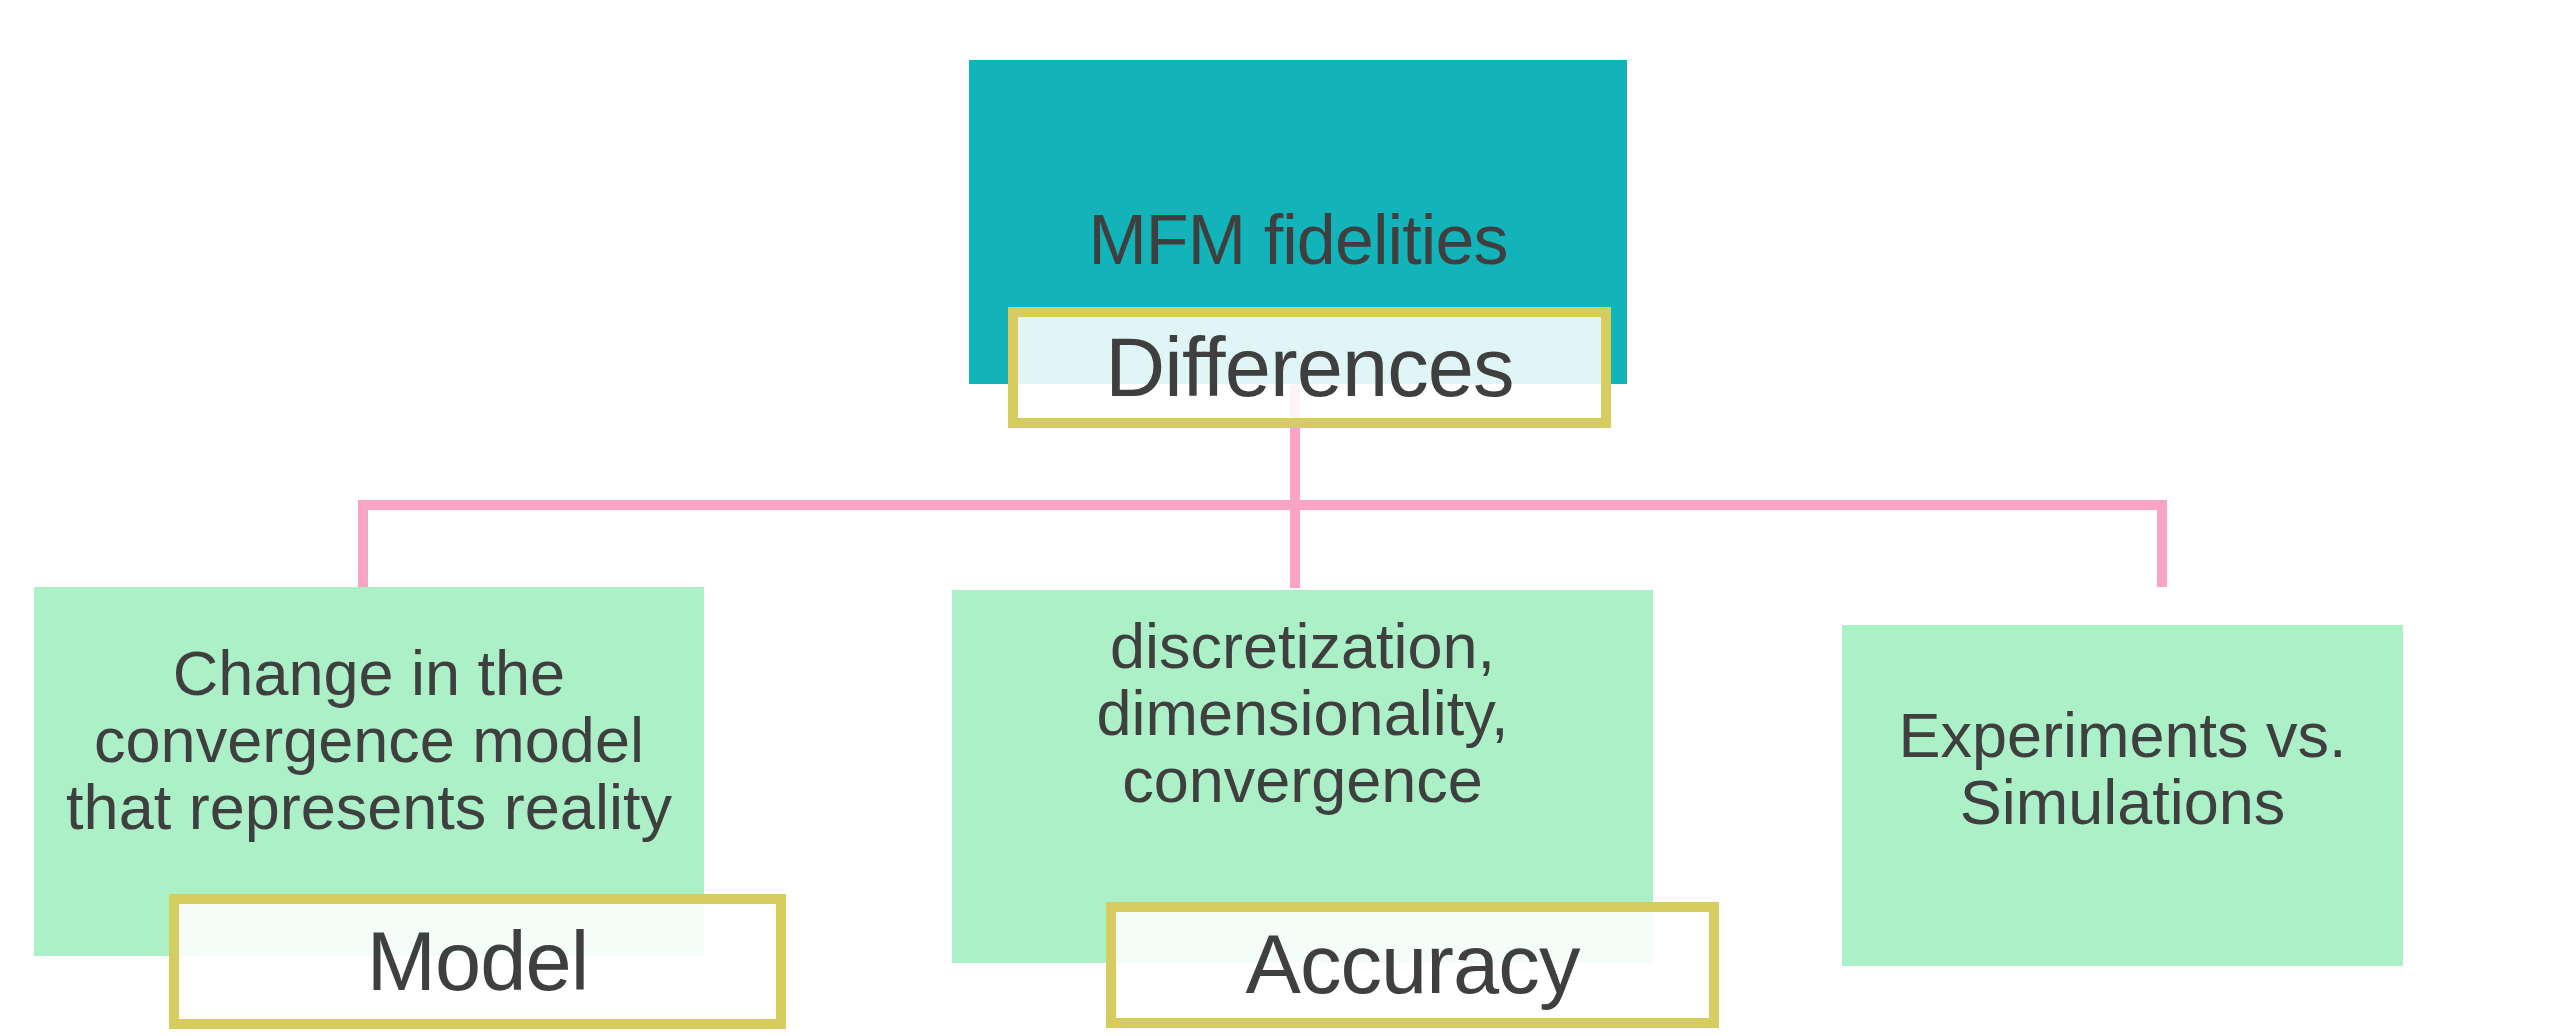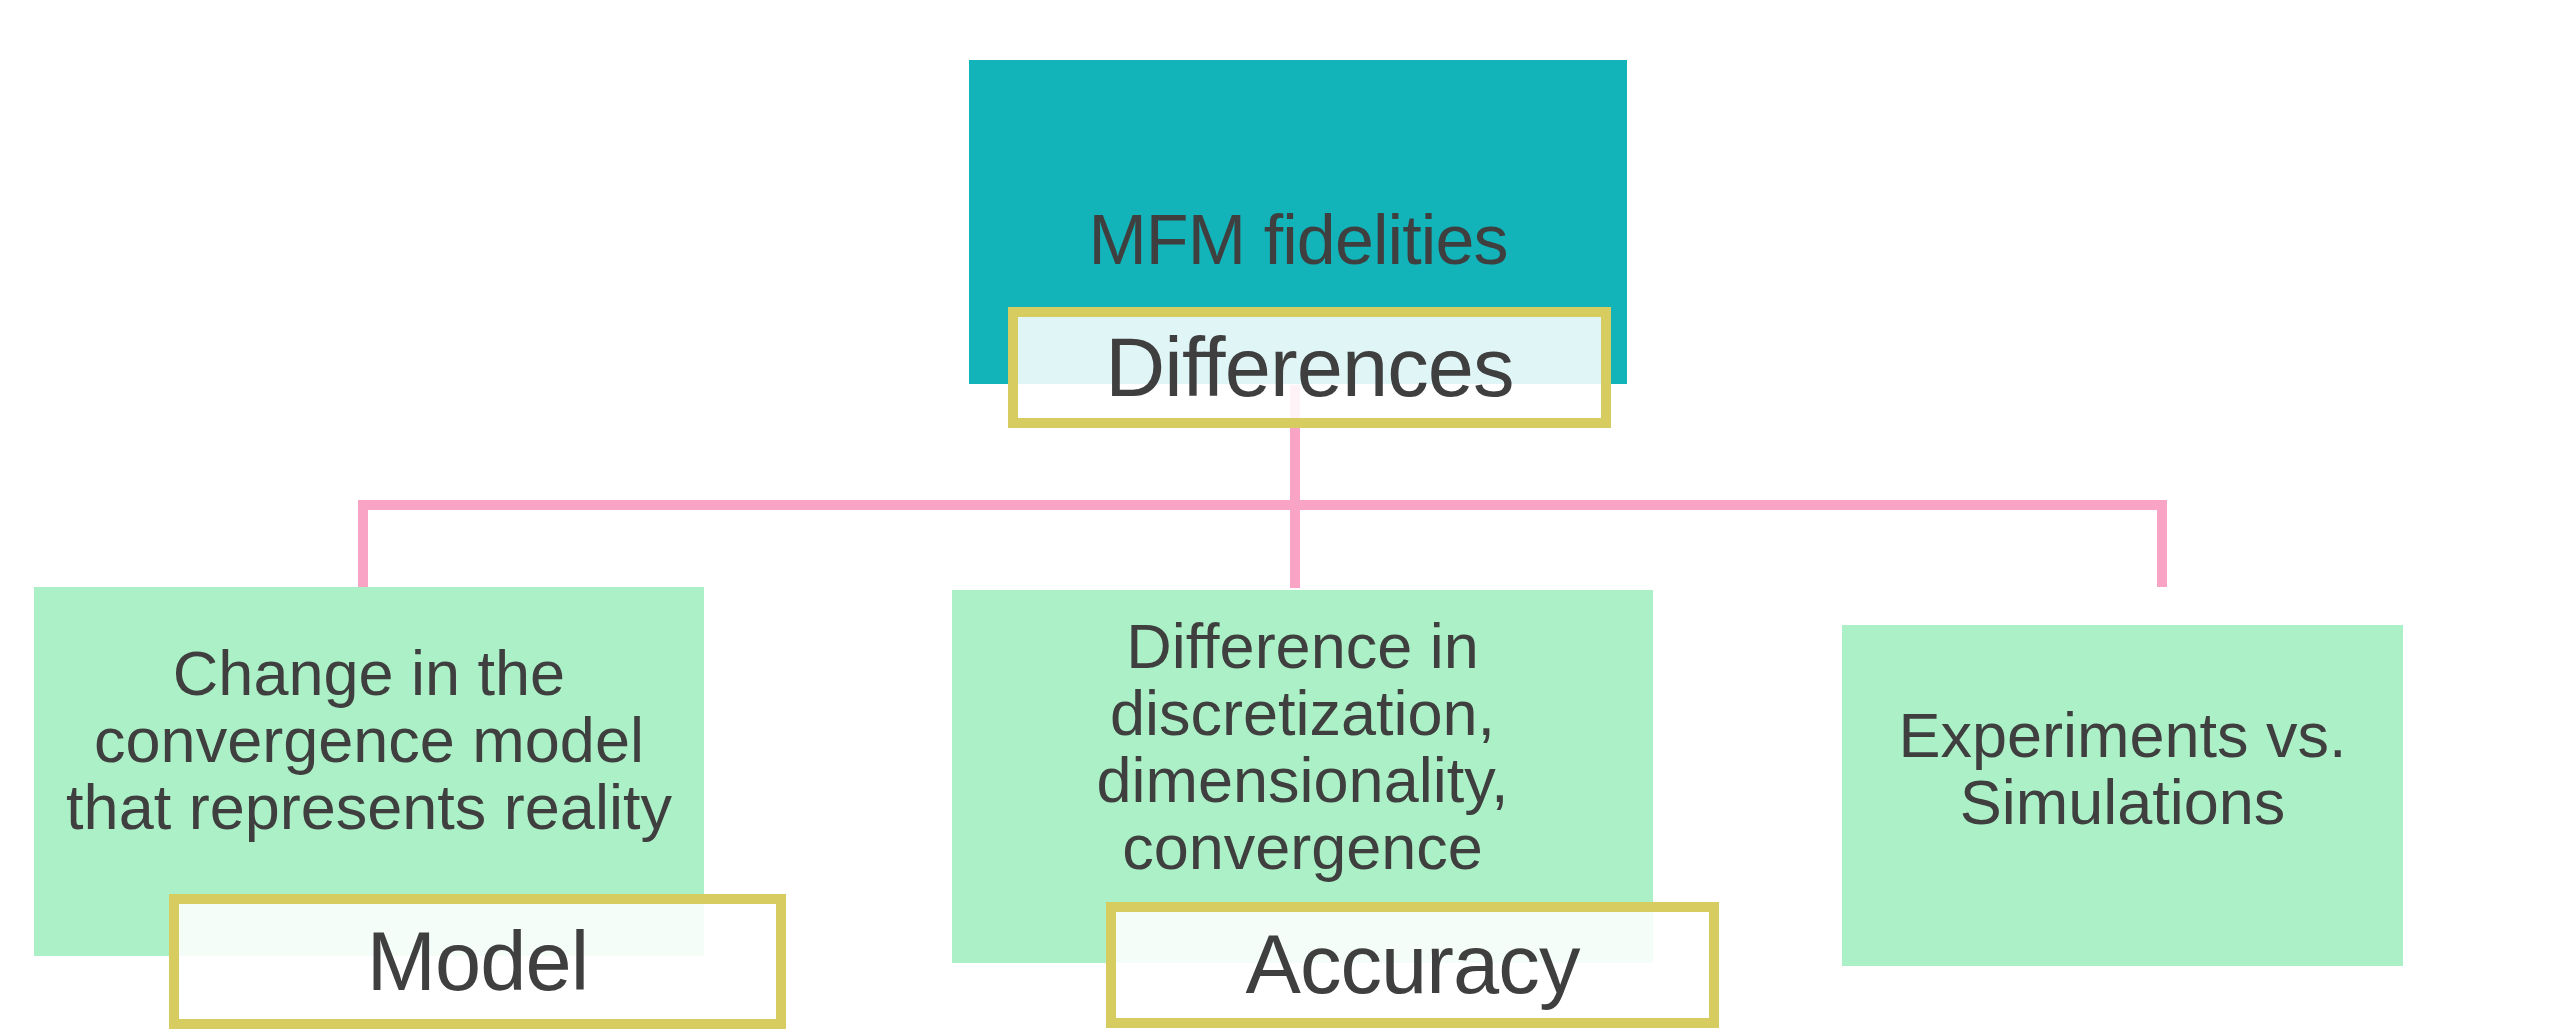--- a/index.html
+++ b/index.html
@@ -83,21 +83,20 @@
   <div class="abs connector conn-drop-left"></div>
   <div class="abs connector conn-drop-right"></div>
 
   <div class="abs branch-card branch-left">
     <span class="line">Change in the</span>
     <span class="line">convergence model</span>
     <span class="line">that represents reality</span>
   </div>
 
   <div class="abs branch-card branch-middle">
-    <span class="line">Difference in</span>
     <span class="line">discretization,</span>
     <span class="line">dimensionality,</span>
     <span class="line">convergence</span>
   </div>
 
   <div class="abs branch-card branch-right">
     <span class="line">Experiments vs.</span>
     <span class="line">Simulations</span>
   </div>
 

